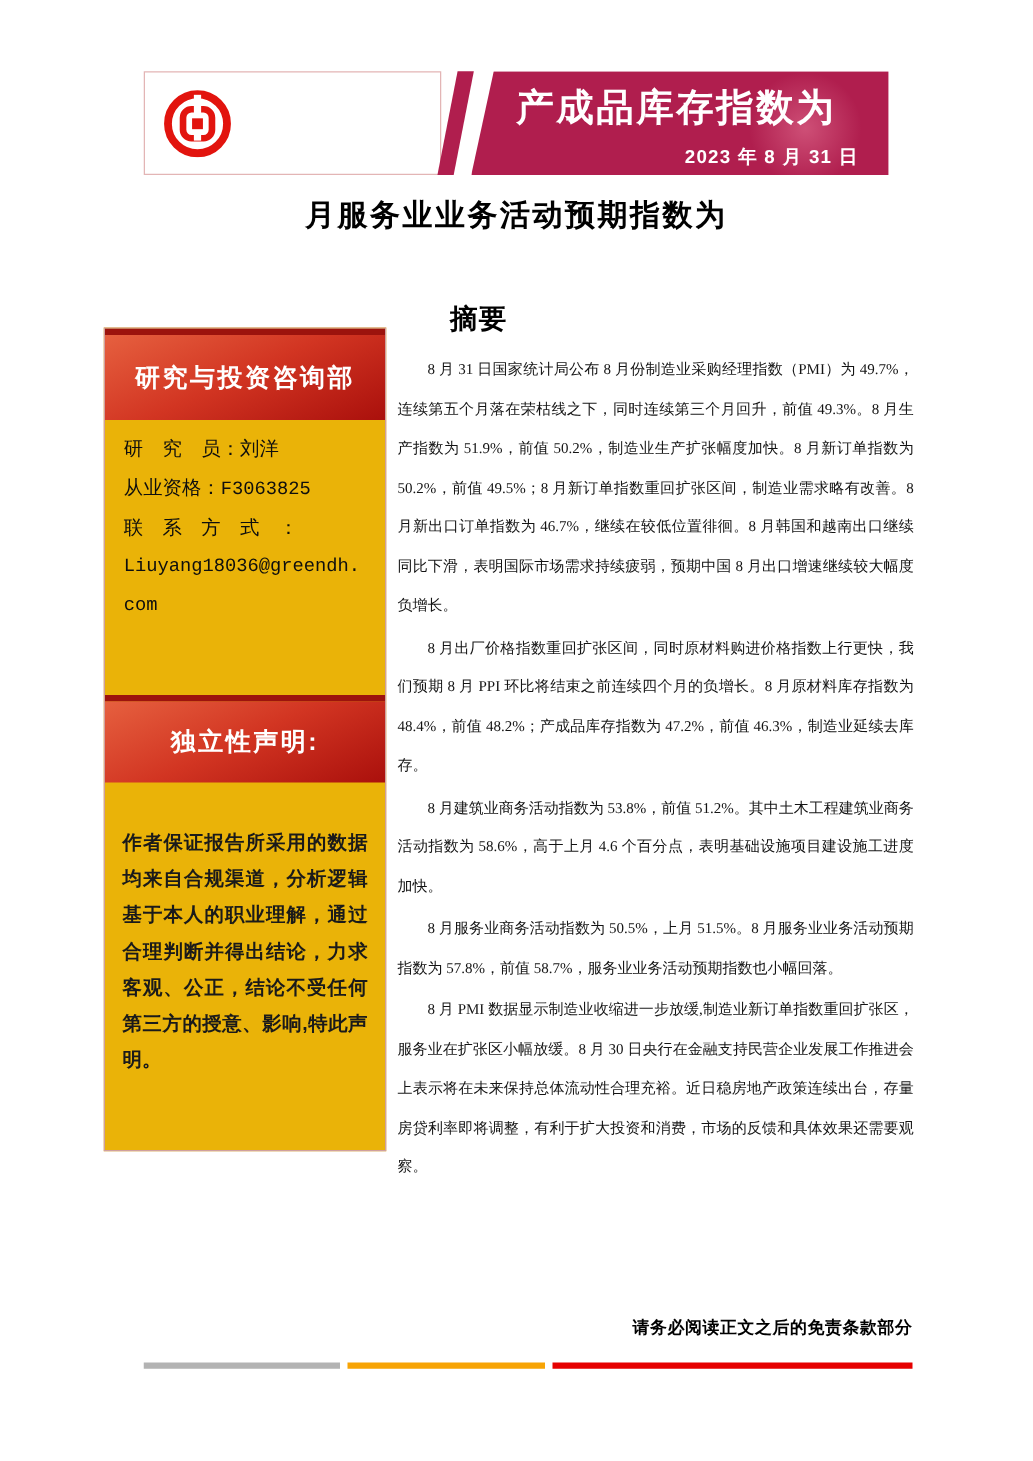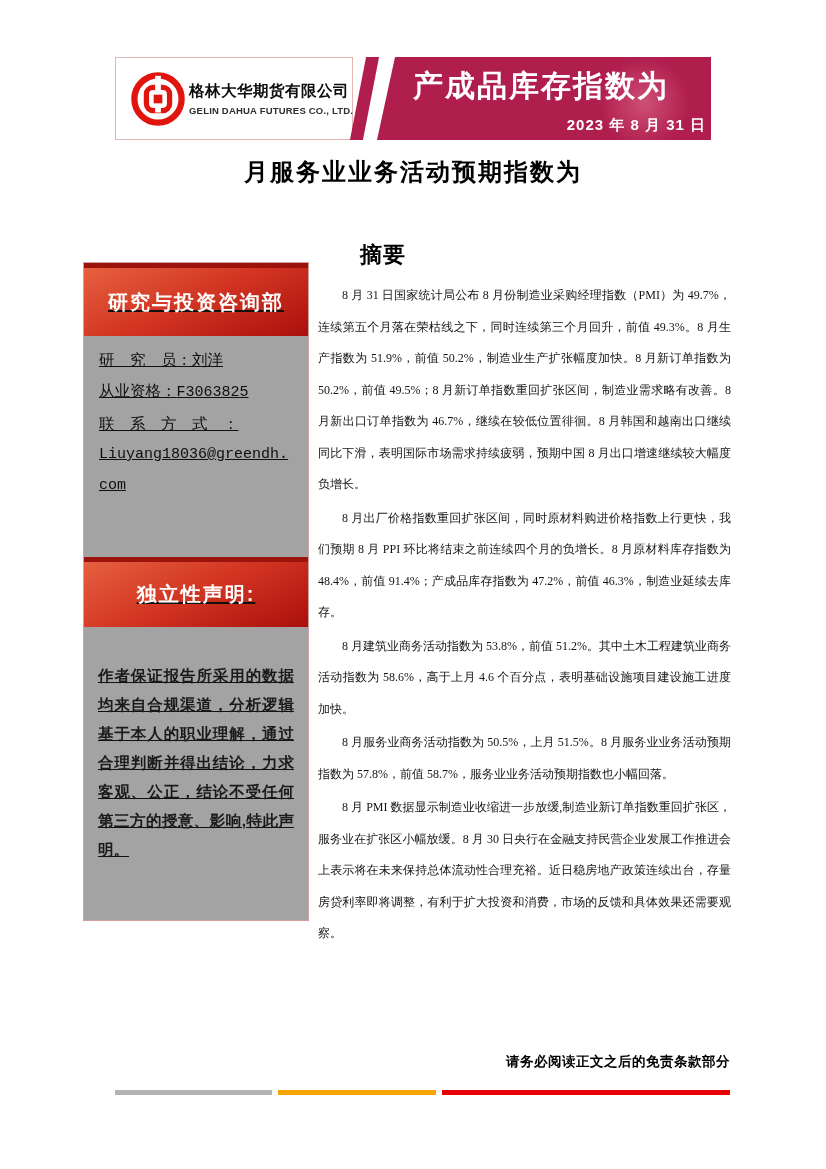--- a/index.html
+++ b/index.html
@@ -29,35 +29,35 @@
     background:
       radial-gradient(circle 60px at 80% 55%, rgba(255,160,185,0.38), rgba(255,160,185,0) 75%),
       #b01e4e;
     clip-path:polygon(18px 0, 100% 0, 100% 100%, 0 100%);
   }
   .banner-title {
     position:absolute; left:36px; top:9px; color:#fff;
     font-size:30px; font-weight:bold; letter-spacing:2px; white-space:nowrap;
   }
   .banner-date {
-    position:absolute; right:5px; bottom:5px; color:#fff;
+    position:absolute; right:24px; bottom:5px; color:#fff;
     font-size:15px; font-weight:bold; letter-spacing:1px; white-space:nowrap;
   }
 
   
   .doc-title {
     position:absolute; left:0; right:0; top:156px; text-align:center;
     font-family:"Liberation Serif","DejaVu Serif",serif;
     font-size:24px; font-weight:bold; letter-spacing:2px; color:#000;
   }
 
   
   .sidebar {
     position:absolute; left:83px; top:262px; width:226px; height:659px;
-    border:1px solid #cfa0a0; box-sizing:border-box; background:#a3a3a3;text-decoration:underline;
+    border:1px solid #cfa0a0; box-sizing:border-box; background:#eab308;
   }
   .side-red {
     height:73px; box-sizing:border-box; border-top:5px solid #9c130d;
     background:linear-gradient(155deg,#e6603f 0%,#d23522 48%,#aa100c 100%);
     display:flex; align-items:center; justify-content:center;
     color:#fff; font-weight:bold; font-size:20px; letter-spacing:2px;
   }
   .side-red.second { margin-top:56px; height:70px; }
   .side-info { margin:8px 15px 0; font-size:15.5px; color:#0e0e0e; }
   .side-info .row { line-height:31px; white-space:nowrap; }
@@ -100,24 +100,20 @@
 
   <div class="header">
     <div class="hdr-white">
       <svg class="logo" viewBox="0 0 56 56">
         <circle cx="28" cy="28" r="24.5" fill="none" stroke="#e2140e" stroke-width="6.5"></circle>
         <rect x="16" y="16" width="24" height="24" rx="7" fill="none" stroke="#e2140e" stroke-width="5.5"></rect>
         <rect x="23.5" y="23.5" width="9" height="9" fill="#e2140e"></rect>
         <rect x="25" y="4" width="6" height="16" fill="#ffffff"></rect>
         <rect x="25" y="36" width="6" height="6" fill="#ffffff"></rect>
       </svg>
-      <div class="company-names">
-        <span class="company-cn">格林大华期货有限公司</span>
-        <span class="company-en">GELIN DAHUA FUTURES CO., LTD.</span>
-      </div>
     </div>
     <div class="hdr-stripe"></div>
     <div class="hdr-banner">
       <div class="banner-title">产成品库存指数为</div>
       <div class="banner-date">2023 年 8 月 31 日</div>
     </div>
   </div>
 
   <div class="doc-title">月服务业业务活动预期指数为</div>
 
@@ -137,21 +133,21 @@
       <div class="email mono">Liuyang18036@greendh.com</div>
     </div>
 
     <div class="side-red second">独立性声明:</div>
     <div class="side-decl">作者保证报告所采用的数据均来自合规渠道，分析逻辑基于本人的职业理解，通过合理判断并得出结论，力求客观、公正，结论不受任何第三方的授意、影响,特此声明。</div>
   </div>
 
   <div class="main">
     <div class="summary-head">摘要</div>
     <p>8 月 31 日国家统计局公布 8 月份制造业采购经理指数（PMI）为 49.7%，连续第五个月落在荣枯线之下，同时连续第三个月回升，前值 49.3%。8 月生产指数为 51.9%，前值 50.2%，制造业生产扩张幅度加快。8 月新订单指数为 50.2%，前值 49.5%；8 月新订单指数重回扩张区间，制造业需求略有改善。8 月新出口订单指数为 46.7%，继续在较低位置徘徊。8 月韩国和越南出口继续同比下滑，表明国际市场需求持续疲弱，预期中国 8 月出口增速继续较大幅度负增长。</p>
-    <p>8 月出厂价格指数重回扩张区间，同时原材料购进价格指数上行更快，我们预期 8 月 PPI 环比将结束之前连续四个月的负增长。8 月原材料库存指数为 48.4%，前值 91.4%；产成品库存指数为 47.2%，前值 46.3%，制造业延续去库存。</p>
+    <p>8 月出厂价格指数重回扩张区间，同时原材料购进价格指数上行更快，我们预期 8 月 PPI 环比将结束之前连续四个月的负增长。8 月原材料库存指数为 48.4%，前值 48.2%；产成品库存指数为 47.2%，前值 46.3%，制造业延续去库存。</p>
     <p>8 月建筑业商务活动指数为 53.8%，前值 51.2%。其中土木工程建筑业商务活动指数为 58.6%，高于上月 4.6 个百分点，表明基础设施项目建设施工进度加快。</p>
     <p>8 月服务业商务活动指数为 50.5%，上月 51.5%。8 月服务业业务活动预期指数为 57.8%，前值 58.7%，服务业业务活动预期指数也小幅回落。</p>
     <p>8 月 PMI 数据显示制造业收缩进一步放缓,制造业新订单指数重回扩张区，服务业在扩张区小幅放缓。8 月 30 日央行在金融支持民营企业发展工作推进会上表示将在未来保持总体流动性合理充裕。近日稳房地产政策连续出台，存量房贷利率即将调整，有利于扩大投资和消费，市场的反馈和具体效果还需要观察。</p>
   </div>
 
   <div class="footer-note">请务必阅读正文之后的免责条款部分</div>
   <div class="footer-bar">
     <div class="seg-gray"></div>
     <div class="seg-orange"></div>
     <div class="seg-red"></div>

